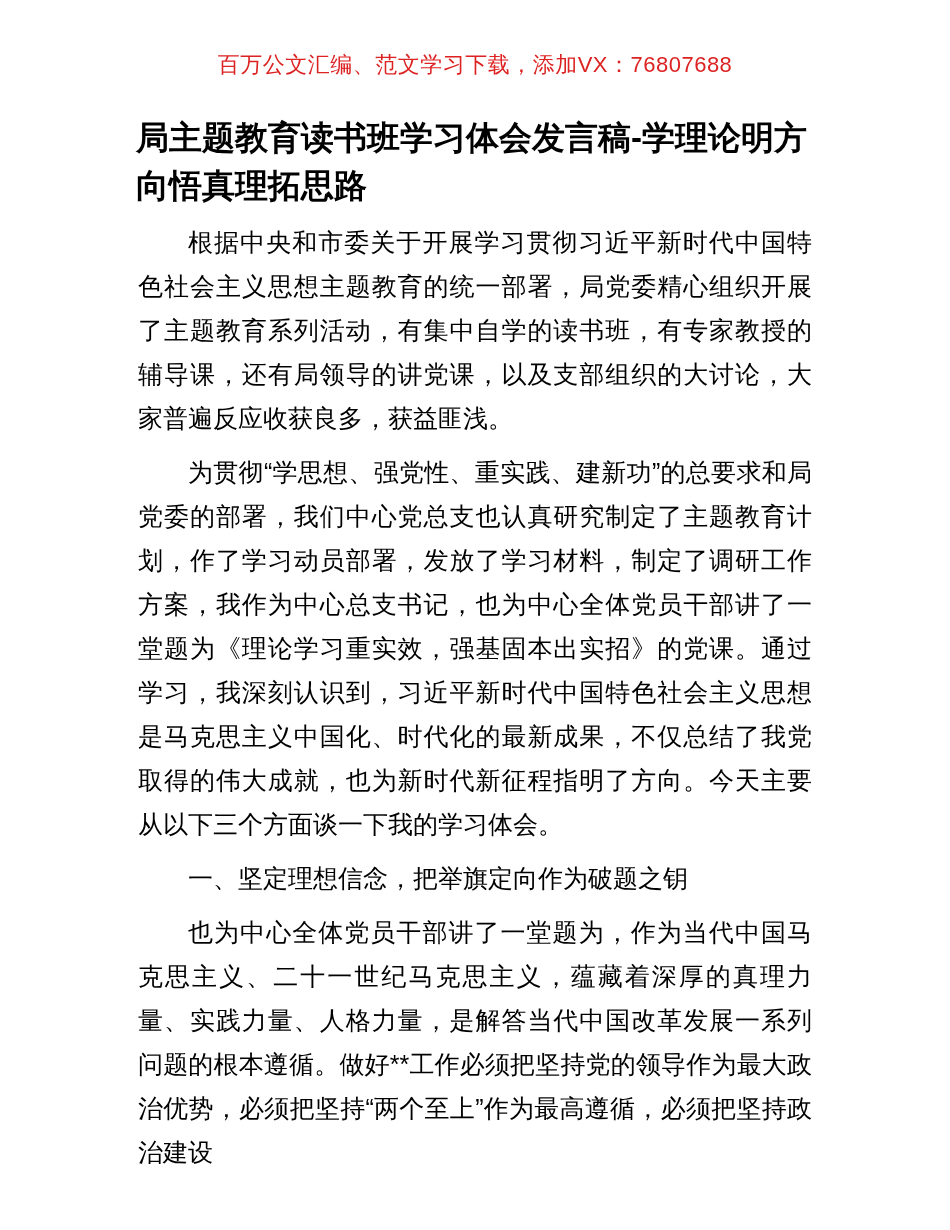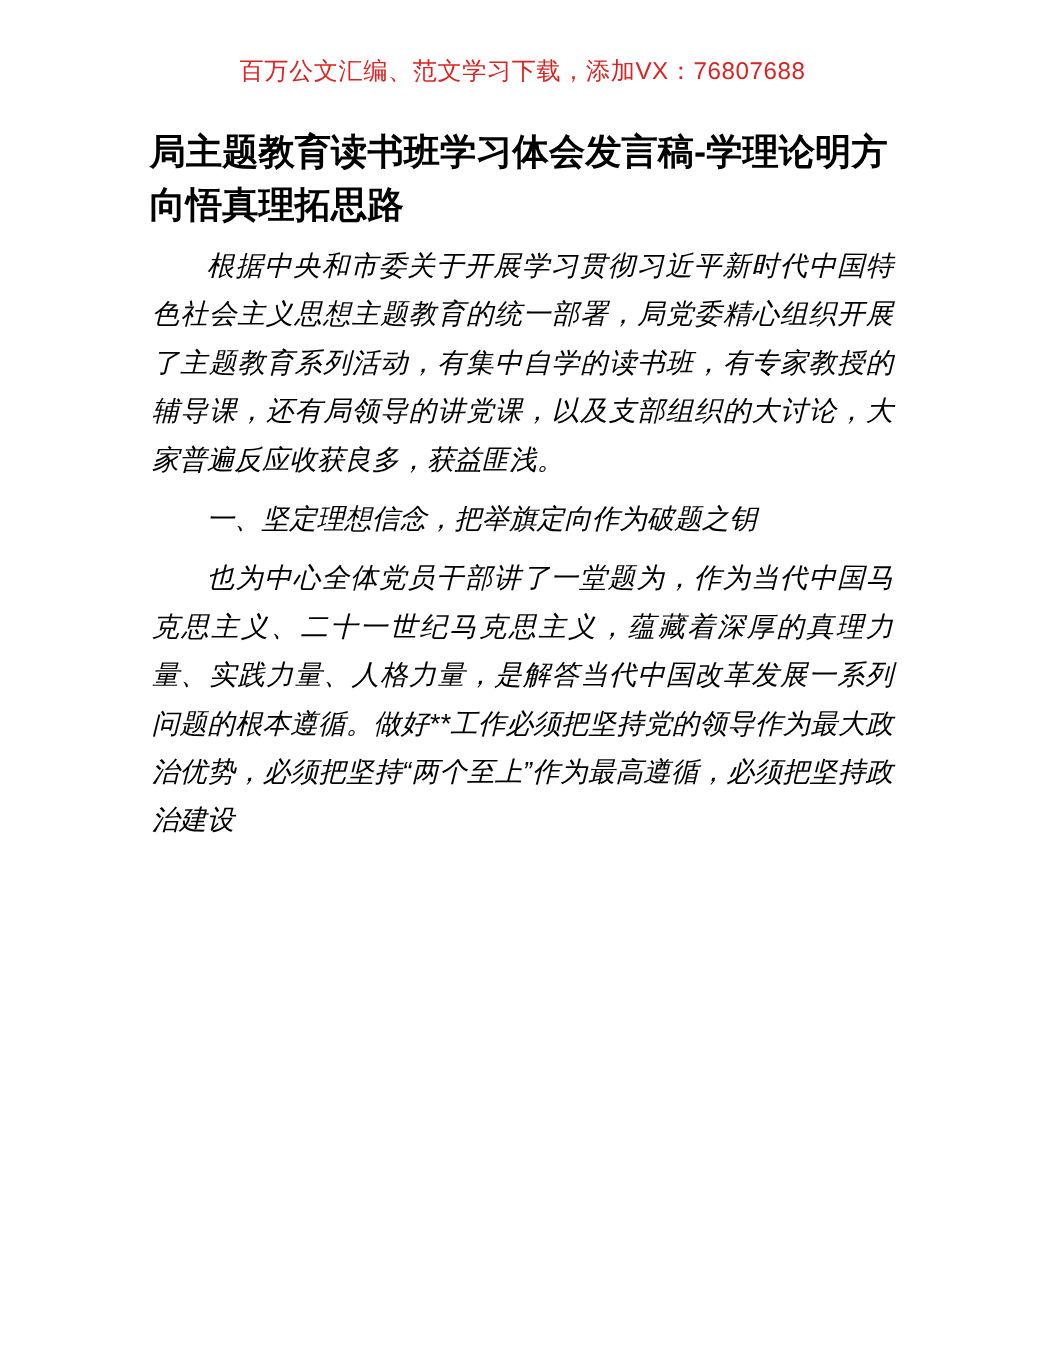--- a/index.html
+++ b/index.html
@@ -39,34 +39,34 @@
   .content {
     margin: 10px 138px 0 138px;
     font-size: 25px;
     line-height: 44px;
     text-align: justify;
     color: #000000;
   }
   .para {
     margin: 0 0 10px 0;
     text-indent: 2em;
-    font-style: italic;
   }
   .para.heading {
     text-indent: 2em;
   }
 </style>
 </head>
 <body>
 
 <div class="page">
 
   <div class="promo">百万公文汇编、范文学习下载，添加VX：76807688</div>
 
   <div class="doc-title">局主题教育读书班学习体会发言稿-学理论明方向悟真理拓思路</div>
 
   <div class="content">
     <p class="para">根据中央和市委关于开展学习贯彻习近平新时代中国特色社会主义思想主题教育的统一部署，局党委精心组织开展了主题教育系列活动，有集中自学的读书班，有专家教授的辅导课，还有局领导的讲党课，以及支部组织的大讨论，大家普遍反应收获良多，获益匪浅。</p>
+    <p class="para">为贯彻“学思想、强党性、重实践、建新功”的总要求和局党委的部署，我们中心党总支也认真研究制定了主题教育计划，作了学习动员部署，发放了学习材料，制定了调研工作方案，我作为中心总支书记，也为中心全体党员干部讲了一堂题为《理论学习重实效，强基固本出实招》的党课。通过学习，我深刻认识到，习近平新时代中国特色社会主义思想是马克思主义中国化、时代化的最新成果，不仅总结了我党取得的伟大成就，也为新时代新征程指明了方向。今天主要从以下三个方面谈一下我的学习体会。</p>
     <p class="para heading">一、坚定理想信念，把举旗定向作为破题之钥</p>
     <p class="para">也为中心全体党员干部讲了一堂题为，作为当代中国马克思主义、二十一世纪马克思主义，蕴藏着深厚的真理力量、实践力量、人格力量，是解答当代中国改革发展一系列问题的根本遵循。做好**工作必须把坚持党的领导作为最大政治优势，必须把坚持“两个至上”作为最高遵循，必须把坚持政治建设</p>
   </div>
 
 </div>
 
 </body></html>

